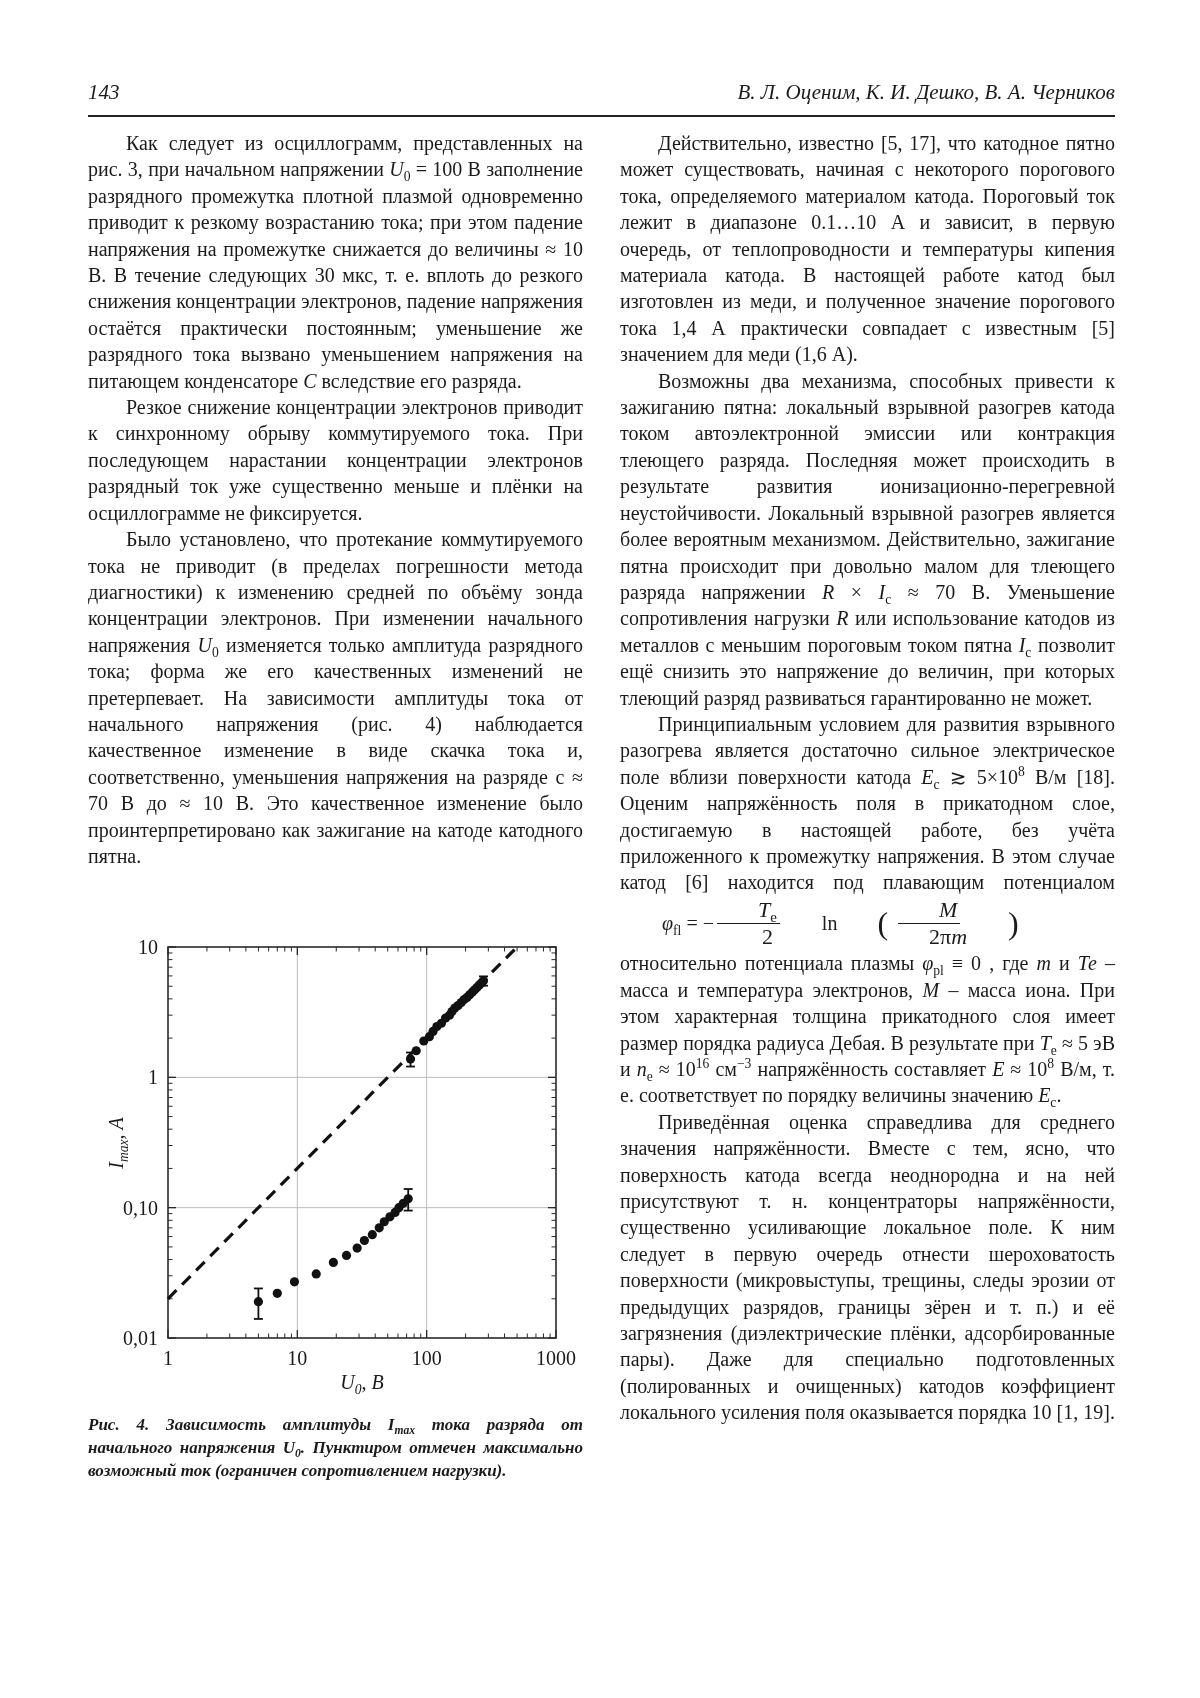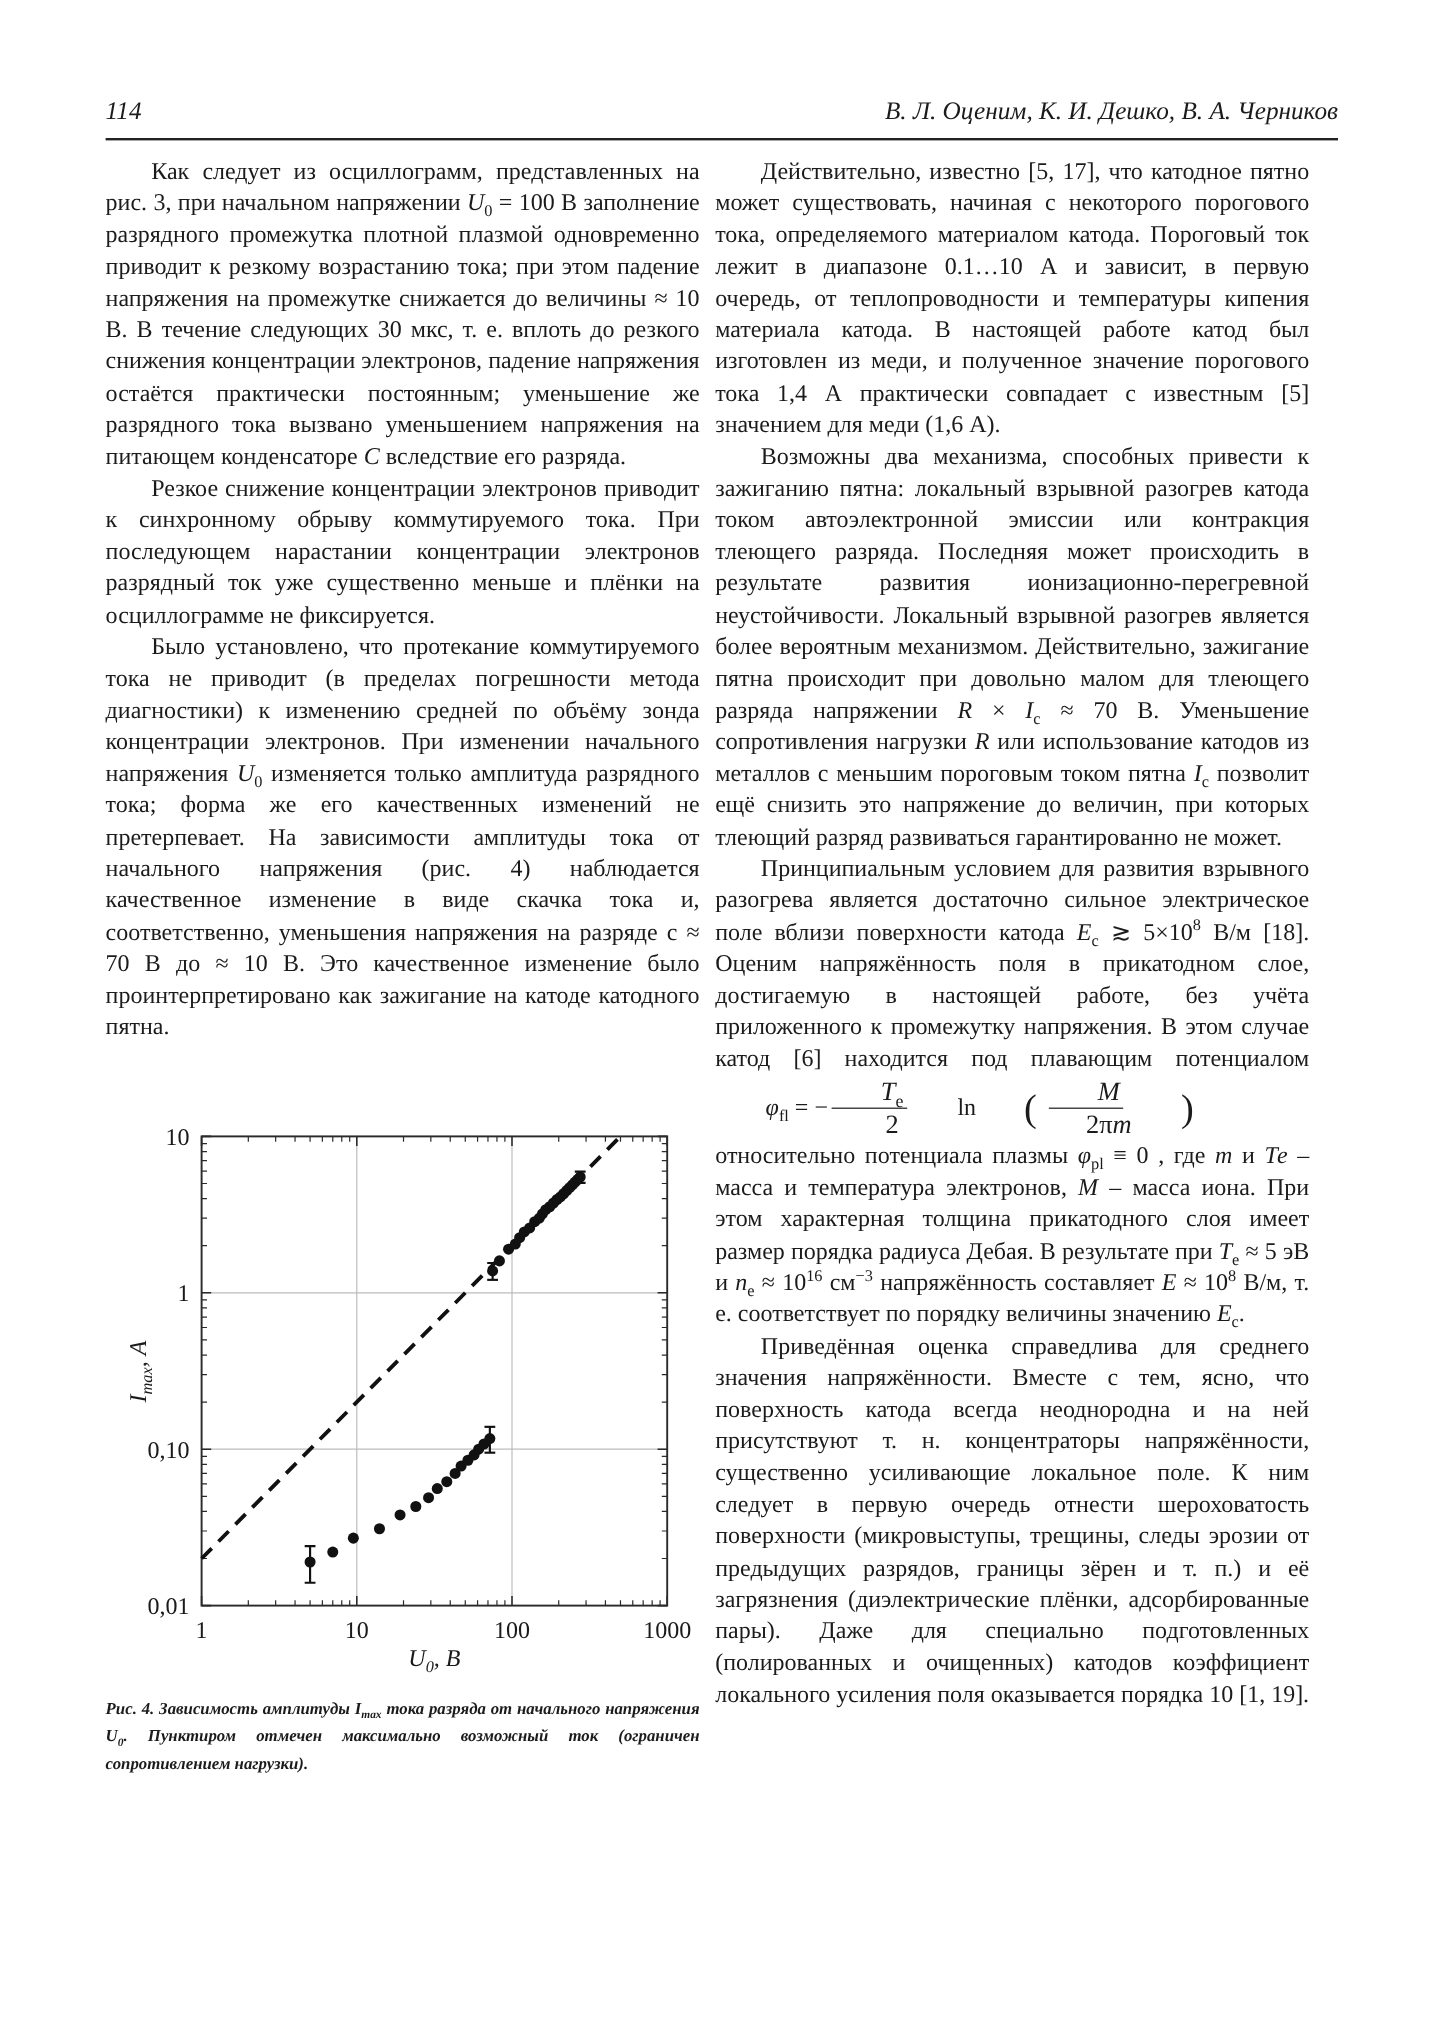--- a/index.html
+++ b/index.html
@@ -18,38 +18,38 @@
   }
   .header-rule{
     position:absolute;left:88px;top:115px;width:1027px;height:2px;
     background:#222;
   }
   .col{
     position:absolute;top:130px;width:495px;
     font-size:20px;line-height:26.4px;text-align:justify;
   }
   .col-left{left:88px;}
-  .col-right{left:596px;}
+  .col-right{left:620px;}
   .col p{margin:0;text-indent:38px;}
   sub,sup{font-size:68%;line-height:0;}
   i{font-style:italic;}
 
   figure{margin:14px 0 0 0;}
   .chart-wrap{position:relative;width:495px;height:520px;}
   .chart-wrap svg{position:absolute;left:0;top:0;}
   svg text.tick{font-family:"Liberation Serif","DejaVu Serif",serif;font-size:20px;fill:#1a1a1a;}
   .axis-label{
     position:absolute;font-size:20px;color:#1a1a1a;text-indent:0;
     font-style:italic;white-space:nowrap;
   }
   .ylabel{left:28px;top:260px;transform:translate(-50%,-50%) rotate(-90deg);}
   .xlabel{left:80px;top:486px;width:388px;text-align:center;}
   figcaption{
     margin-top:10px;width:495px;
-    font-size:14px;line-height:23px;
+    font-size:17px;line-height:23px;
     font-weight:bold;font-style:italic;
     text-align:justify;
   }
 
   .formula{
     display:inline-flex;align-items:center;
     vertical-align:middle;margin:2px 4px;line-height:normal;
     white-space:nowrap;
     font-family:Liberation Serif, serif;
   }
@@ -59,21 +59,21 @@
   .fden{padding-top:1px;}
   .fn{margin:0 2px 0 1px;}
   .bigp{font-size:32px;font-weight:400;}
 </style>
 </head>
 <body>
 
 <div class="page">
 
   <div class="pg-header">
-    <span>114</span>
+    <span>143</span>
     <span>В. Л. Оценим, К. И. Дешко, В. А. Черников</span>
   </div>
   <div class="header-rule"></div>
 
   <div class="col col-left">
     <p>Как следует из осциллограмм, представленных на рис. 3, при начальном напряжении <i>U</i><sub>0</sub> = 100 В заполнение разрядного промежутка плотной плазмой одновременно приводит к резкому возрастанию тока; при этом падение напряжения на промежутке снижается до величины ≈ 10 В. В течение следующих 30 мкс, т. е. вплоть до резкого снижения концентрации электронов, падение напряжения остаётся практически постоянным; уменьшение же разрядного тока вызвано уменьшением напряжения на питающем конденсаторе <i>C</i> вследствие его разряда.</p>
     <p>Резкое снижение концентрации электронов приводит к синхронному обрыву коммутируемого тока. При последующем нарастании концентрации электронов разрядный ток уже существенно меньше и плёнки на осциллограмме не фиксируется.</p>
     <p>Было установлено, что протекание коммутируемого тока не приводит (в пределах погрешности метода диагностики) к изменению средней по объёму зонда концентрации электронов. При изменении начального напряжения <i>U</i><sub>0</sub> изменяется только амплитуда разрядного тока; форма же его качественных изменений не претерпевает. На зависимости амплитуды тока от начального напряжения (рис. 4) наблюдается качественное изменение в виде скачка тока и, соответственно, уменьшения напряжения на разряде с ≈ 70 В до ≈ 10 В. Это качественное изменение было проинтерпретировано как зажигание на катоде катодного пятна.</p>
 
     <figure>

